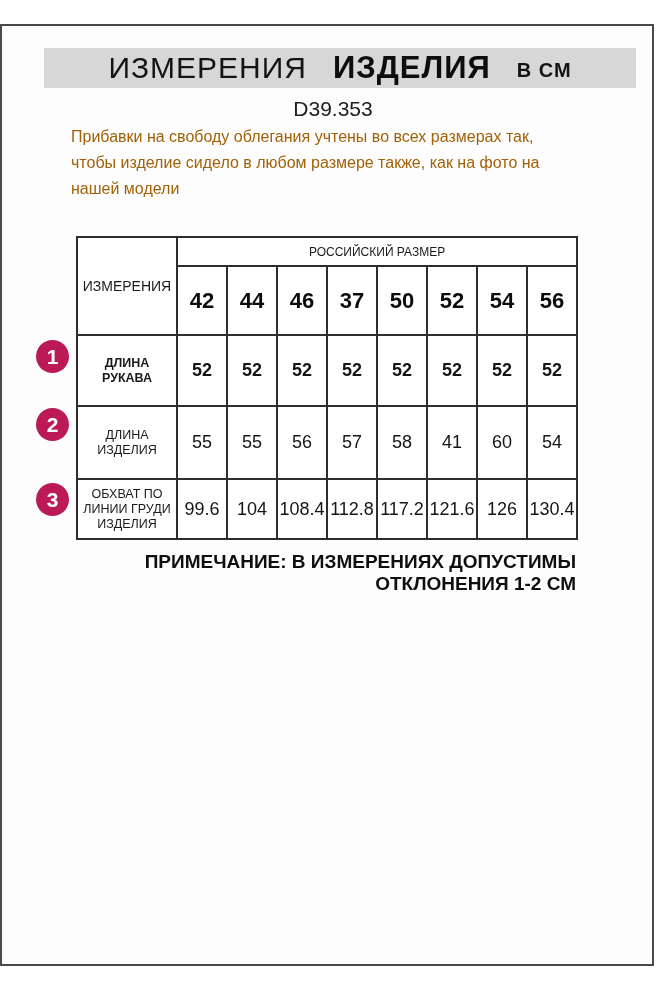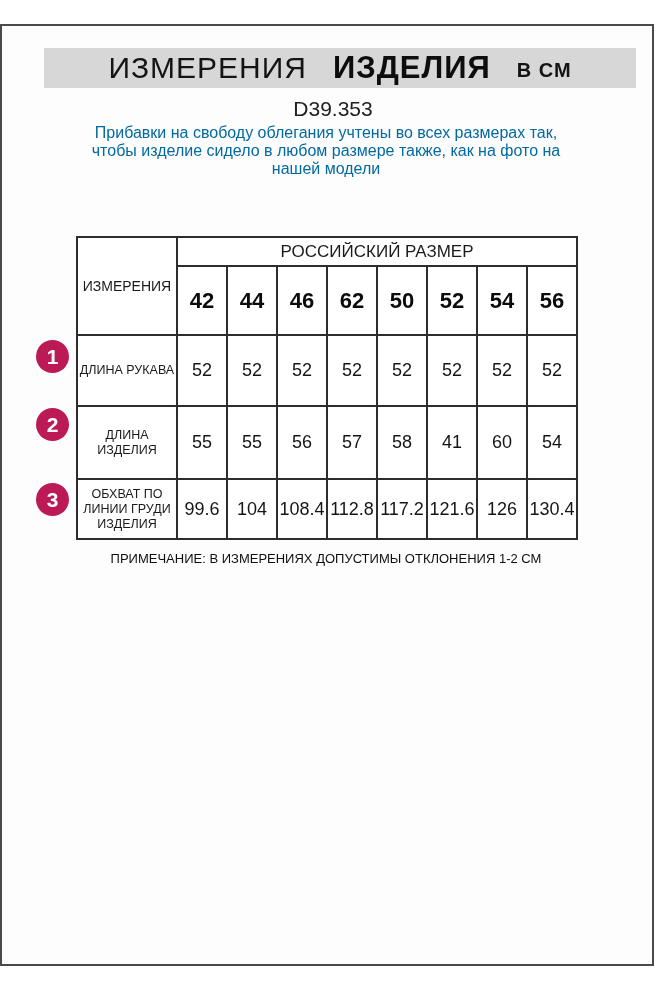--- a/index.html
+++ b/index.html
@@ -34,45 +34,44 @@
   .code {
     position: absolute;
     left: 0; top: 97px; width: 666px;
     text-align: center;
     font-size: 21px;
     color: #202020;
   }
   .desc {
     position: absolute;
     left: 71px; top: 124px; width: 510px;
-    text-align: center;
     font-size: 16px;
-    line-height: 18px;
-    color: #0369a1;
+    line-height: 26px;
+    color: #a16207;
   }
   table.size-table {
     position: absolute;
     left: 76px; top: 236px;
     border-collapse: collapse;
     table-layout: fixed;
     width: 500px;
   }
   .size-table th, .size-table td {
     border: 2px solid #2d2d2d;
     text-align: center;
     vertical-align: middle;
     background: #fff;
     overflow: hidden;
   }
   .corner-cell   { font-size: 14px; font-weight: 400; }
-  .group-header  { font-size: 17px; font-weight: 400; height: 29px; line-height: 14px; border-radius: 6px; }
+  .group-header  { font-size: 12px; font-weight: 400; height: 29px; line-height: 14px; border-radius: 6px; }
   .size-cell     { font-size: 22px; font-weight: 700; height: 69px; color: #0b0b0b; }
   .row-label     { font-size: 12.5px; font-weight: 400; white-space: pre-line; line-height: 15px; }
   .val-cell      { font-size: 18px; font-weight: 400; color: #151515; }
-  tr.data-row-1 td { height: 71px; }
+  tr.data-row-1 td { height: 71px; font-weight: bold; }
   tr.data-row-2 td { height: 73px; border-radius: 7px; }
   tr.data-row-3 td { height: 60px; }
   .marker {
     position: absolute;
     left: 36px;
     width: 33px; height: 33px;
     border-radius: 50%;
     background: #bc1a56;
     color: #ffffff;
     font-size: 21px;
@@ -80,23 +79,23 @@
     display: flex;
     align-items: center;
     justify-content: center;
   }
   .marker.m1 { top: 340px; }
   .marker.m2 { top: 408px; }
   .marker.m3 { top: 483px; }
   .note {
     position: absolute;
     left: 76px; top: 551px; width: 500px;
-    text-align: center;
-    font-size: 13px;
-    font-weight: 400;
+    text-align: right;
+    font-size: 19px;
+    font-weight: 700;
     color: #0f0f0f;
   }
 </style>
 </head>
 <body>
 
 <div class="sheet"></div>
 
 <div class="banner">
   <span class="t1">ИЗМЕРЕНИЯ</span>
@@ -122,21 +121,21 @@
   </colgroup>
   <tbody>
       <tr>
     <th class="corner-cell" rowspan="2">ИЗМЕРЕНИЯ</th>
     <th class="group-header" colspan="8">РОССИЙСКИЙ РАЗМЕР</th>
   </tr>
   <tr>
     <th class="size-cell">42</th>
     <th class="size-cell">44</th>
     <th class="size-cell">46</th>
-    <th class="size-cell">62</th>
+    <th class="size-cell">37</th>
     <th class="size-cell">50</th>
     <th class="size-cell">52</th>
     <th class="size-cell">54</th>
     <th class="size-cell">56</th>
   </tr>
   <tr class="data-row-1">
     <td class="row-label">ДЛИНА РУКАВА</td>
     <td class="val-cell">52</td>
     <td class="val-cell">52</td>
     <td class="val-cell">52</td>

